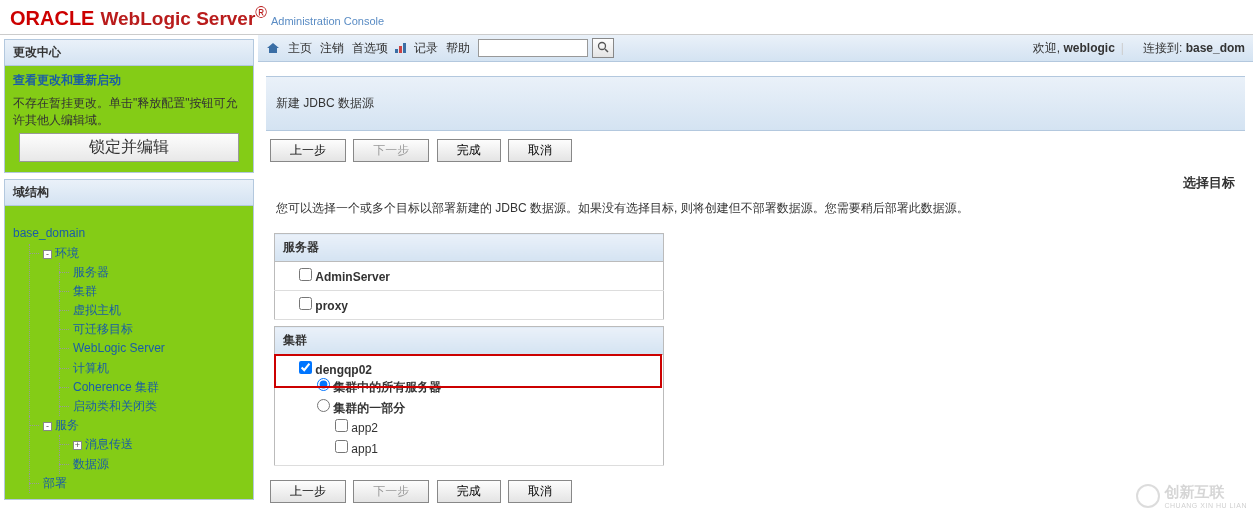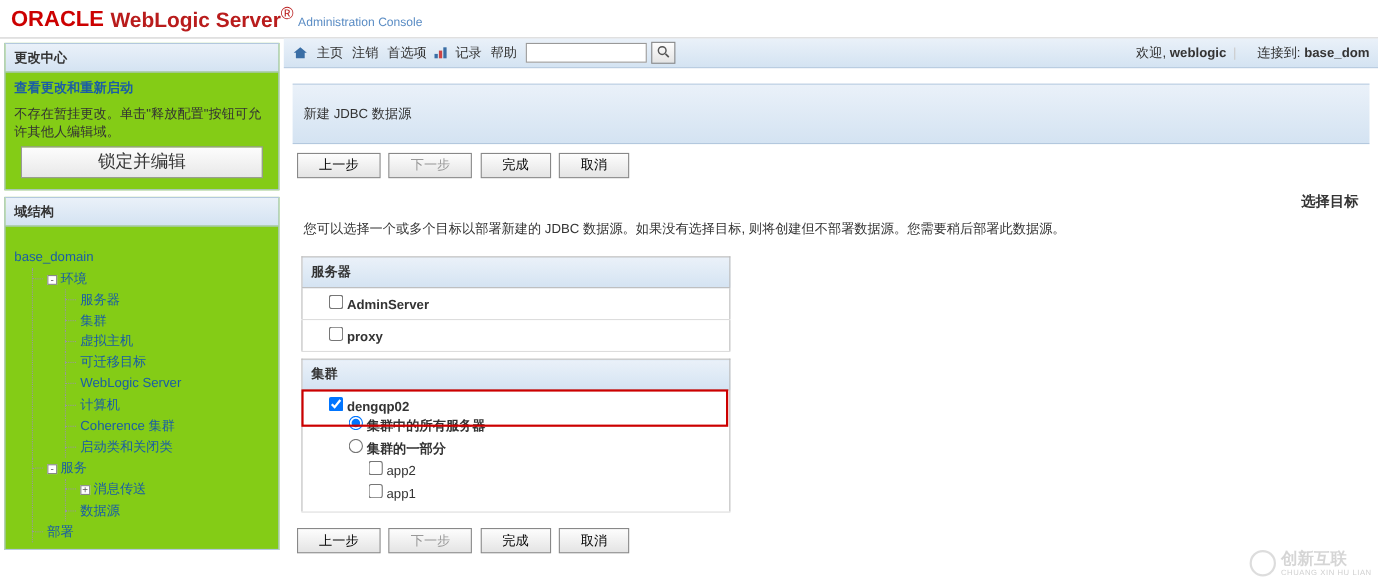--- a/index.html
+++ b/index.html
@@ -59,21 +59,21 @@
     .target-table { border: 1px solid #bbb; border-collapse: collapse; margin: 6px 8px; width: 390px; }
     .target-table th { background: linear-gradient(#eaf1f9,#d4e3f2); padding: 5px 8px; text-align: left; font-weight: bold; border-bottom: 1px solid #bbb; }
     .target-table td { padding: 6px 24px; border-bottom: 1px solid #ddd; }
     
     .highlight-box { position: relative; }
     .highlight-border { position: absolute; border: 2px solid #cc0000; pointer-events: none; }
     
     .sub-options { padding-left: 18px; line-height: 1.7; }
     .sub-sub { padding-left: 18px; }
     
-    .footer-logo { position: absolute; right: 6px; bottom: 6px; opacity: 0.4; font-size: 11px; color: #888; display: flex; align-items: center; gap: 4px; }
+    .footer-logo { position: absolute; right: 6px; bottom: 22px; opacity: 0.4; font-size: 11px; color: #888; display: flex; align-items: center; gap: 4px; }
     .footer-logo .circ { display:inline-block; width: 24px; height: 24px; border: 2px solid #aaa; border-radius: 50%; position: relative; }
   </style>
 </head>
 <body>
 
 <div class="header-bar">
   <span class="oracle-logo">ORACLE</span>
   <span class="header-title">
     <b>WebLogic Server</b><sup>®</sup>
   </span>

